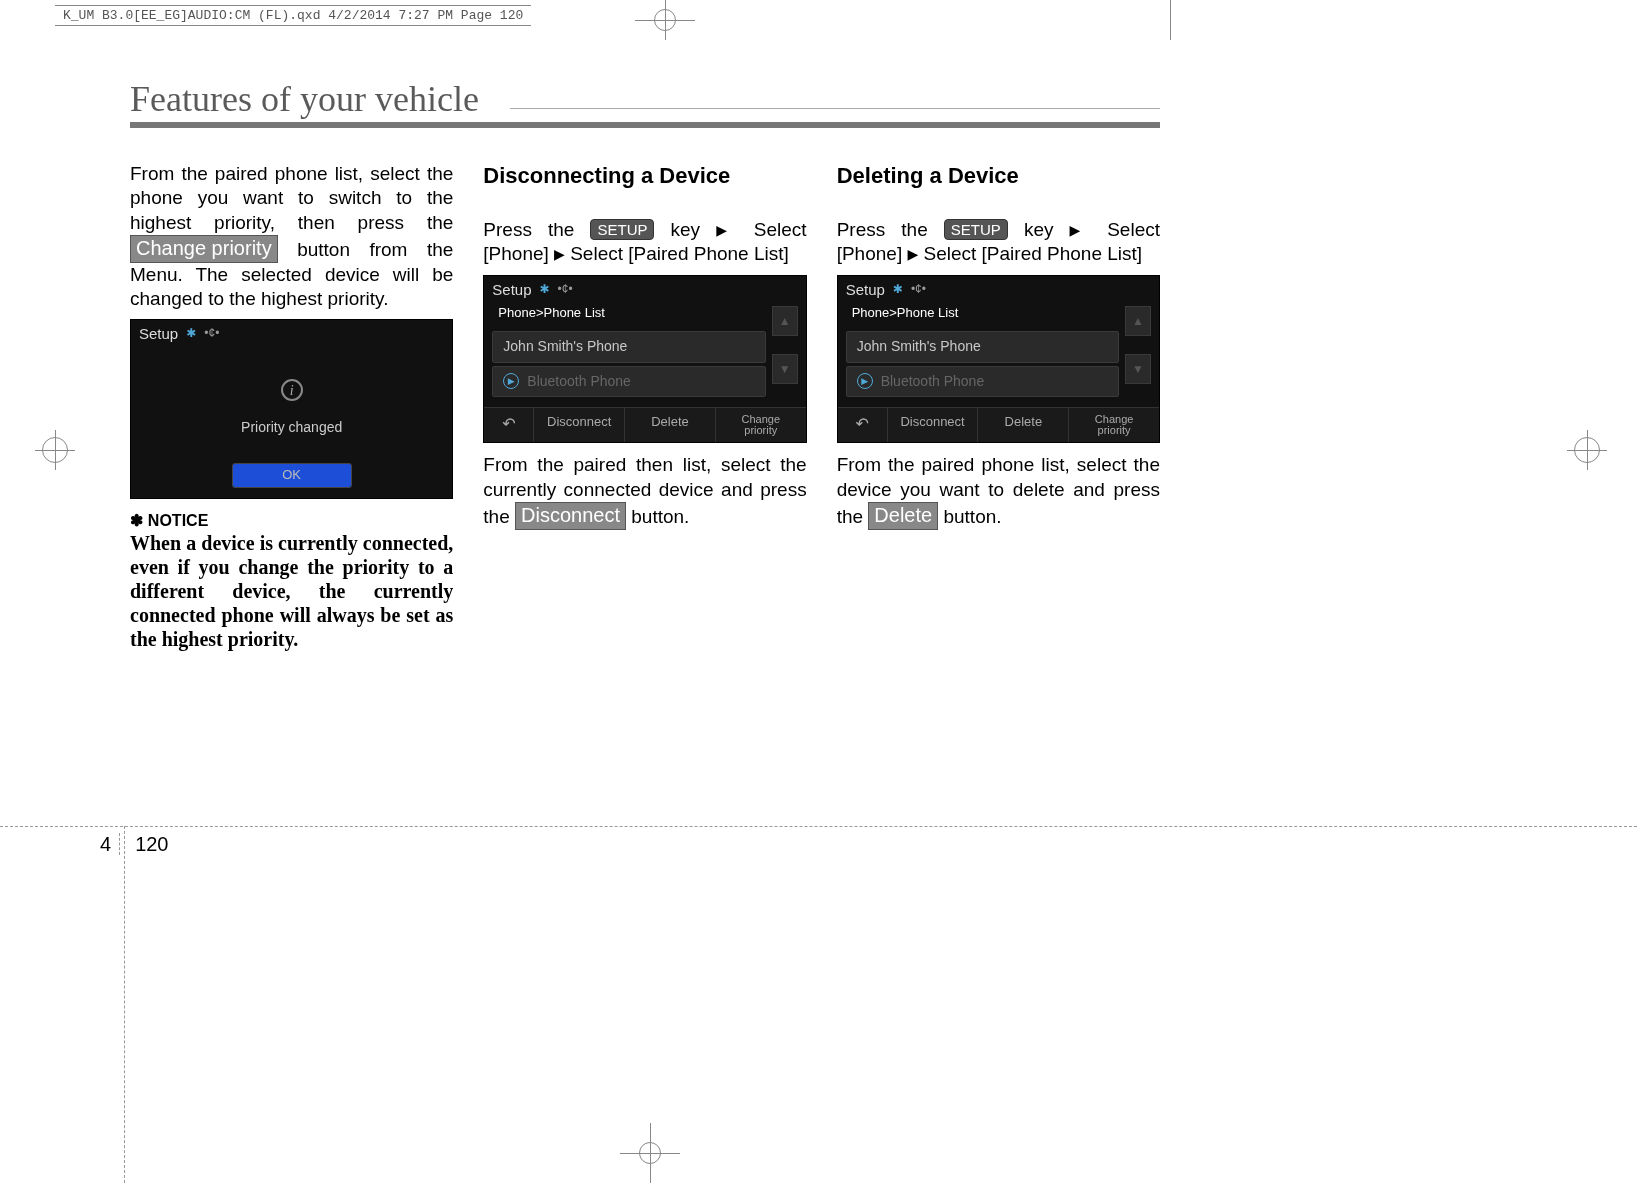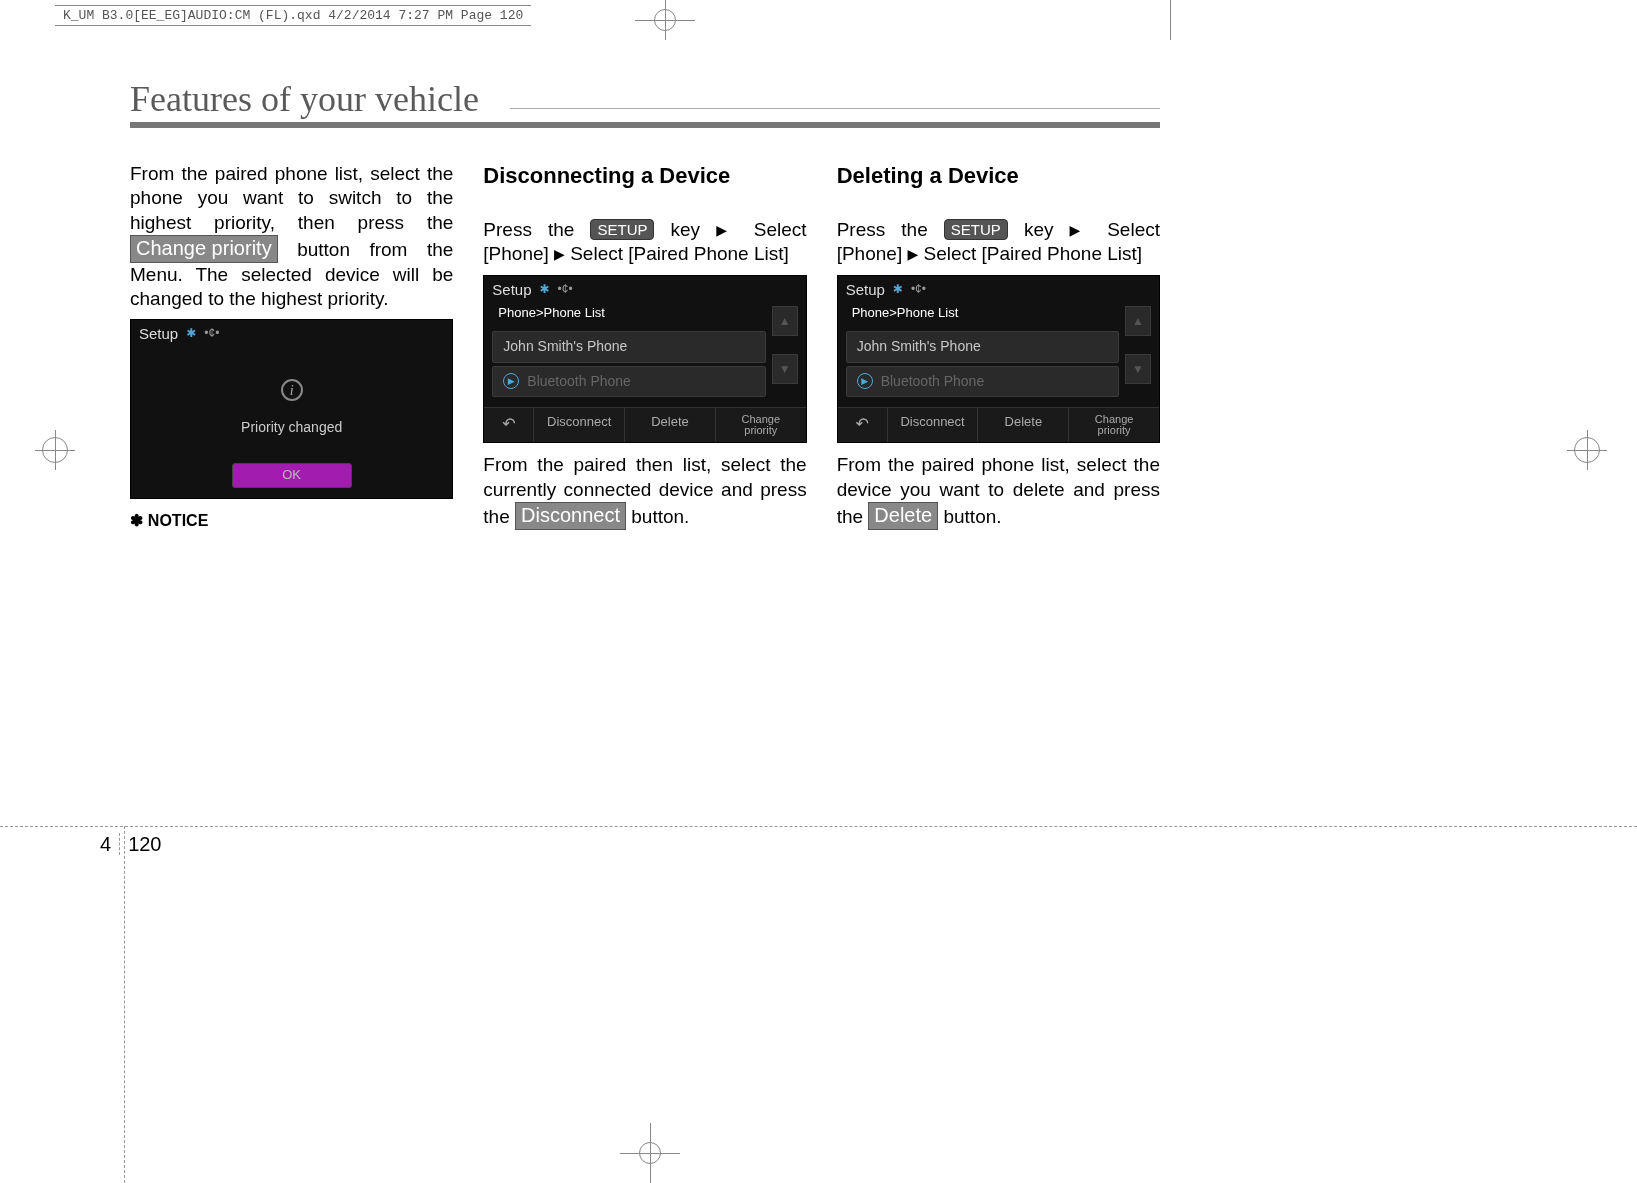--- a/index.html
+++ b/index.html
@@ -185,21 +185,21 @@
     font-family: "Times New Roman", serif;
     text-align: center;
     line-height: 20px;
     margin-bottom: 18px;
     font-size: 14px;
   }
   .ok-btn {
     margin: 8px auto 10px auto;
     width: 120px;
     text-align: center;
-    background: #a21caf;
+    background: #1d4ed8;
     border: 1px solid #444;
     border-radius: 3px;
     padding: 3px 0;
     font-family: "Verdana", sans-serif;
     color: #bbb;
     font-size: 13px;
   }
   .list-row {
     margin: 3px 8px;
     padding: 6px 10px;
@@ -260,21 +260,21 @@
 
   .page-num {
     position: absolute;
     top: 833px;
     left: 100px;
     font-size: 20px;
   }
   .page-num .sec { padding-right: 8px; }
   .page-num .sep {
     border-left: 1px dashed #999;
-    padding-left: 8px;
+    padding-left: 15px;
   }
   .trim-h {
     position: absolute;
     left: 0;
     right: 0;
     top: 826px;
     border-top: 1px dashed #999;
   }
   .trim-v-right {
     position: absolute;
@@ -336,20 +336,21 @@
       <div class="priority-msg">
         <div class="info-i">i</div>
         <div>Priority changed</div>
       </div>
       <div class="ok-btn">OK</div>
     </div>
 
     <div class="notice-head">
       <span>✽</span><span> NOTICE</span>
     </div>
+    <p class="notice-body">When a device is currently connected, even if you change the priority to a different device, the currently connected phone will always be set as the highest priority.</p>
   </div>
 
   <div class="col">
     <div class="heading2">Disconnecting a Device</div>
     <p class="para" style="text-align:justify;">
       <span>Press the </span>
       <span class="keycap">SETUP</span>
       <span> key</span>
       <span class="tri">▶</span>
       <span>Select [Phone]</span>

